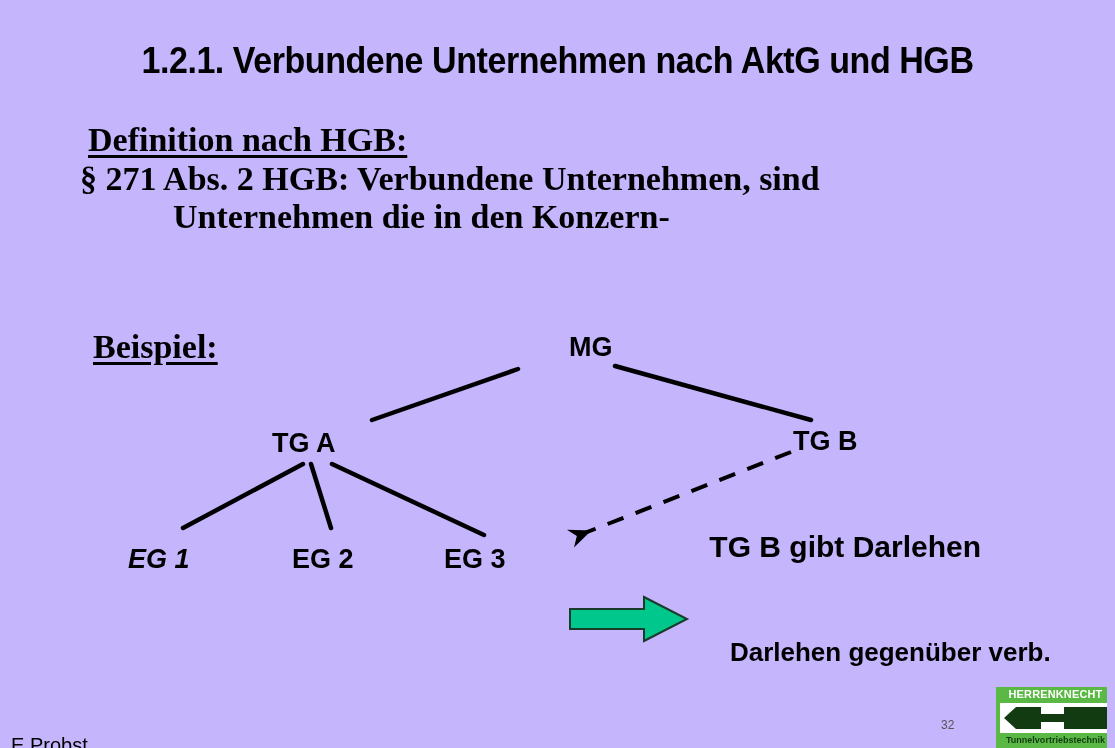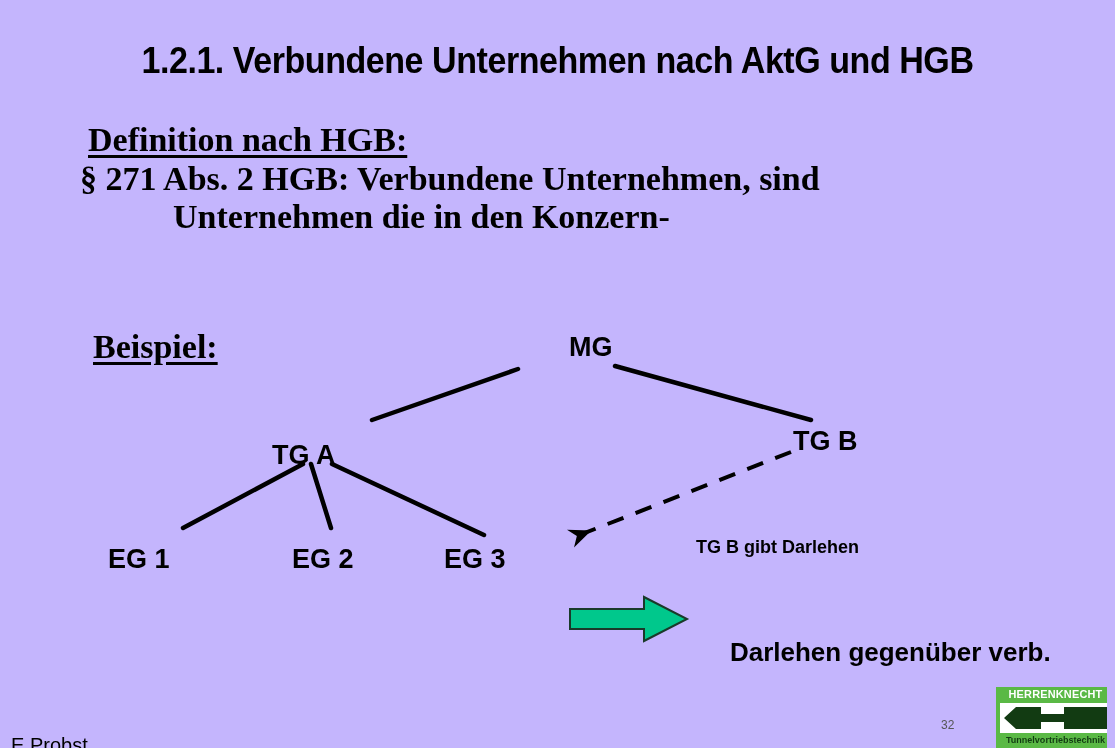--- a/index.html
+++ b/index.html
@@ -59,34 +59,34 @@
 
   
   .node {
     position: absolute;
     font-family: "Liberation Sans", sans-serif;
     font-weight: bold;
     font-size: 27px;
     white-space: nowrap;
   }
   .node-mg   { left: 537px; top: 332px; margin-left: 32px; }
-  .node-tga  { left: 272px; top: 440px; }
+  .node-tga  { left: 272px; top: 428px; }
   .node-tgb  { left: 793px; top: 426px; }
-  .node-eg1  { left: 108px; top: 544px; }
+  .node-eg1  { left: 128px; top: 544px; font-style: italic; }
   .node-eg2  { left: 292px; top: 544px; }
   .node-eg3  { left: 444px; top: 544px; }
 
   
   .loan-note {
     position: absolute;
     left: 676px;
     top: 484px;
     font-family: "Liberation Sans", sans-serif;
     font-weight: bold;
-    font-size: 18px;
+    font-size: 30px;
     line-height: 42px;
     white-space: pre;
     text-align: center;
   }
   .loan-note .l2 { display: block; padding-left: 22px; }
 
   
   .callout-text {
     position: absolute;
     left: 701px;

